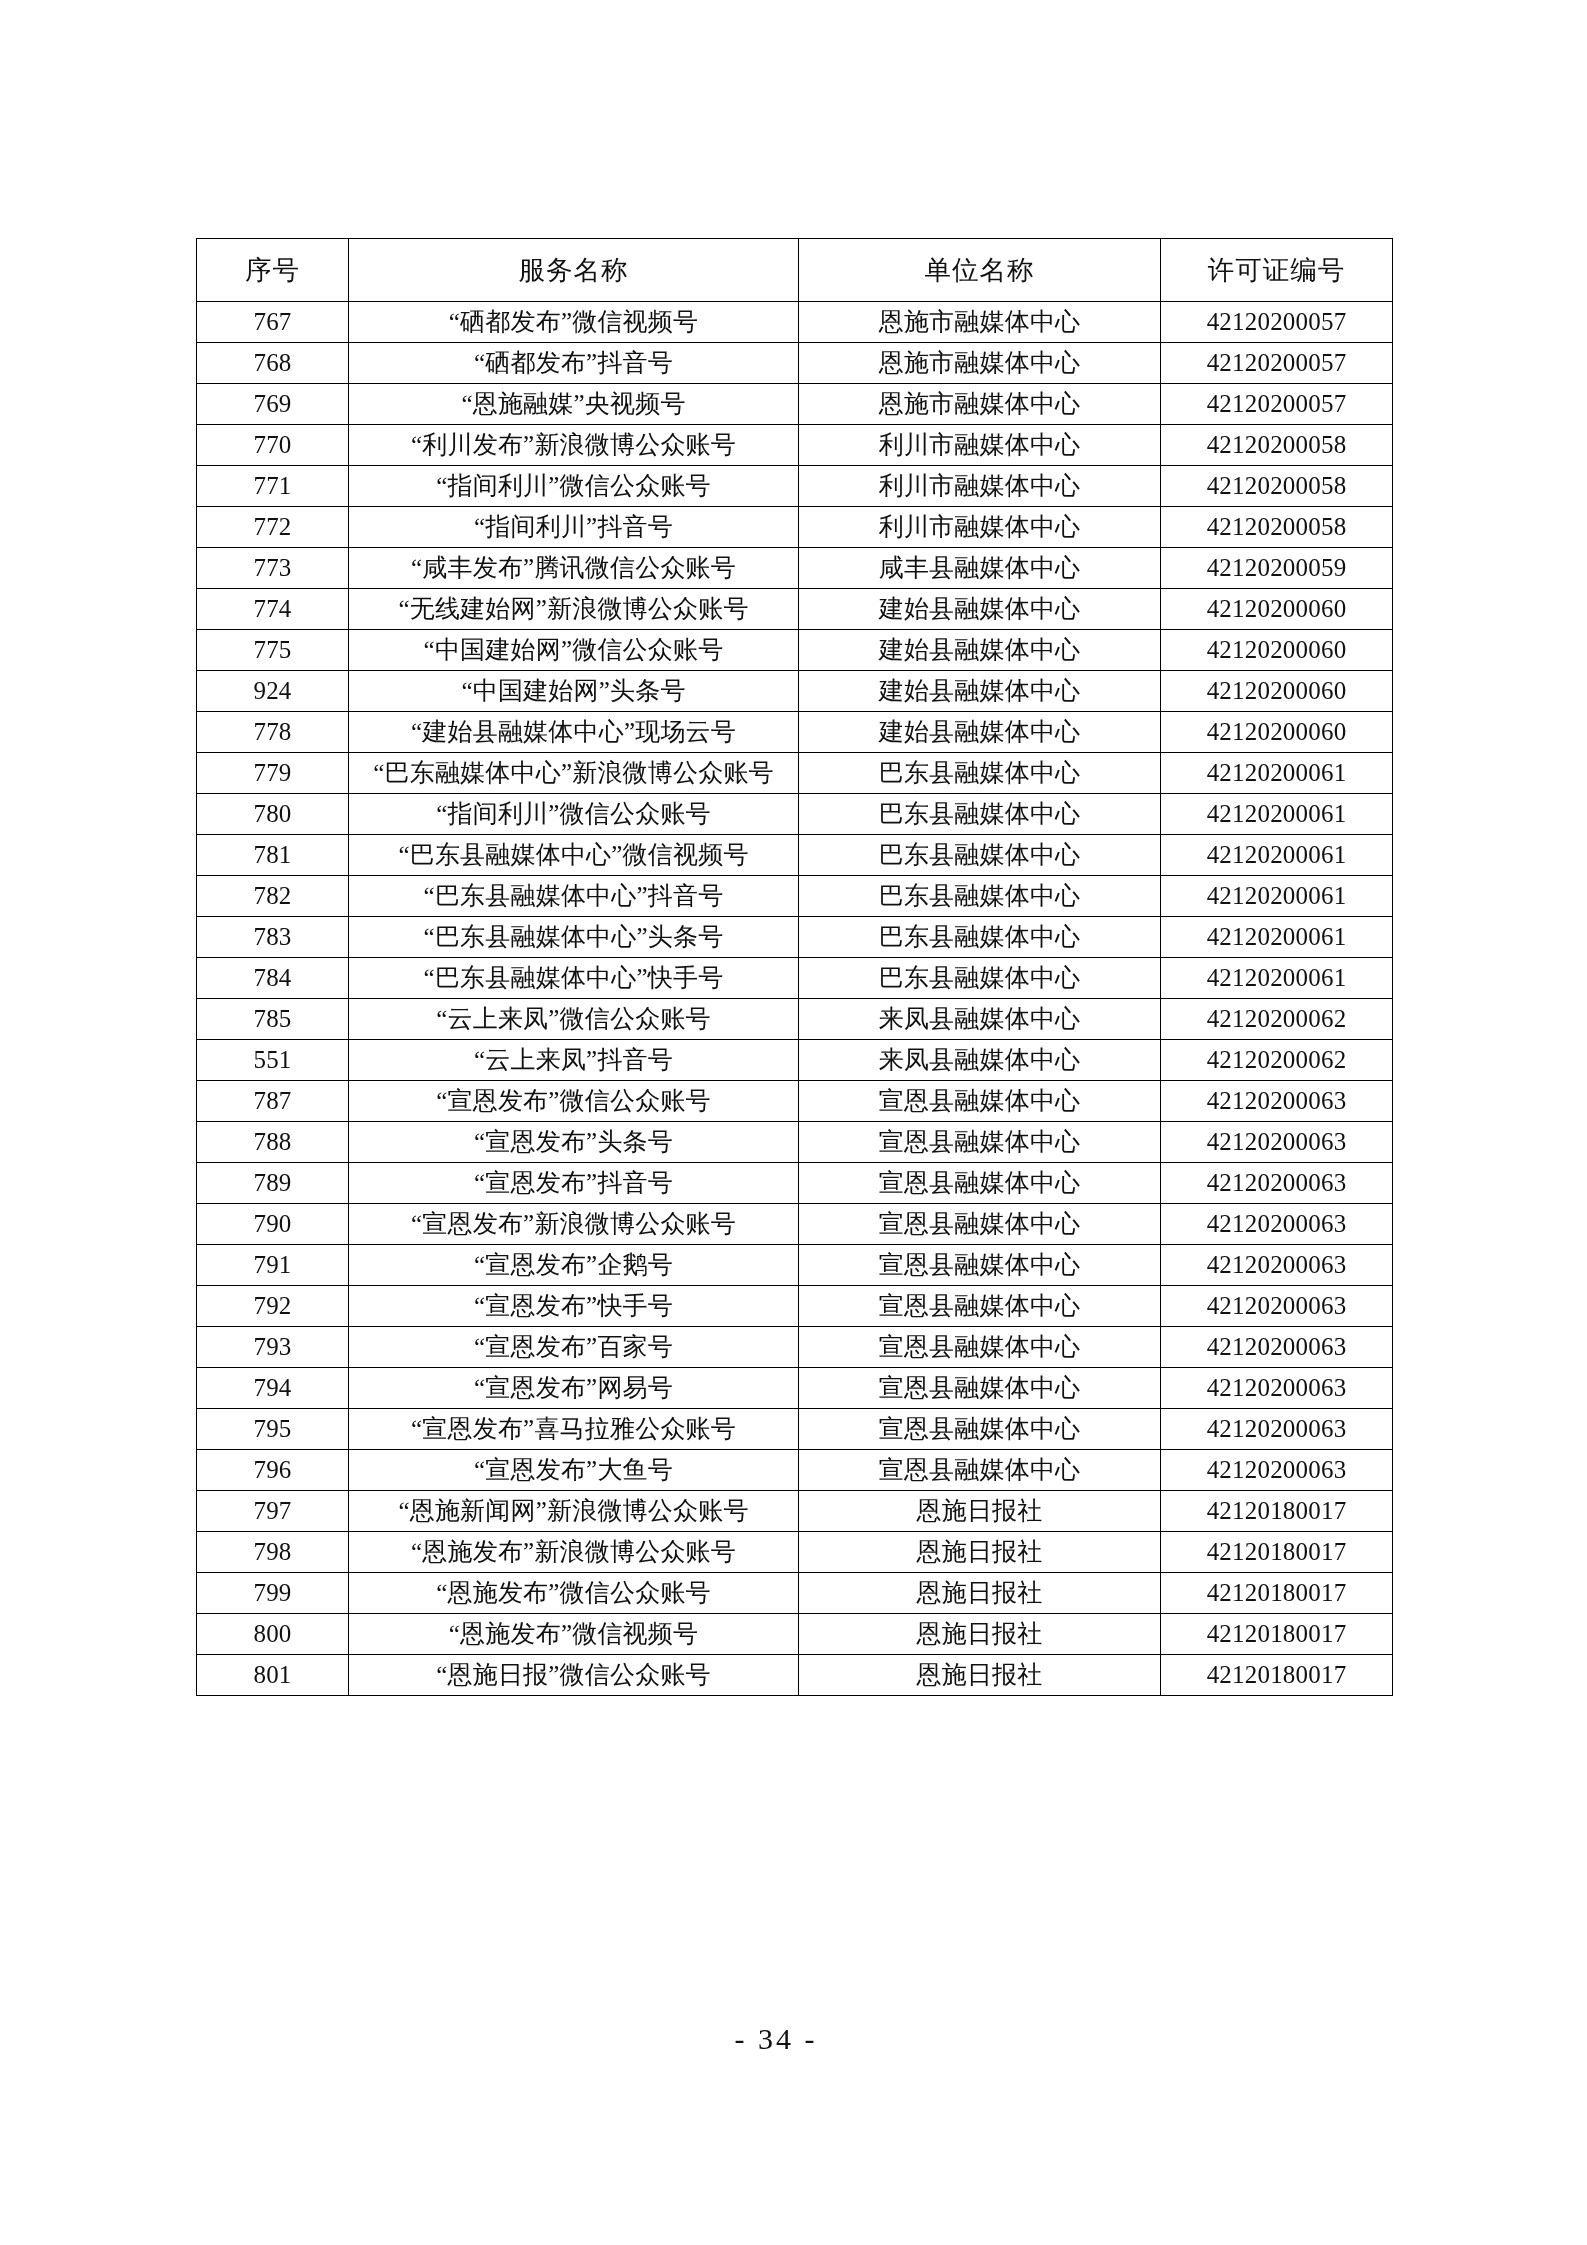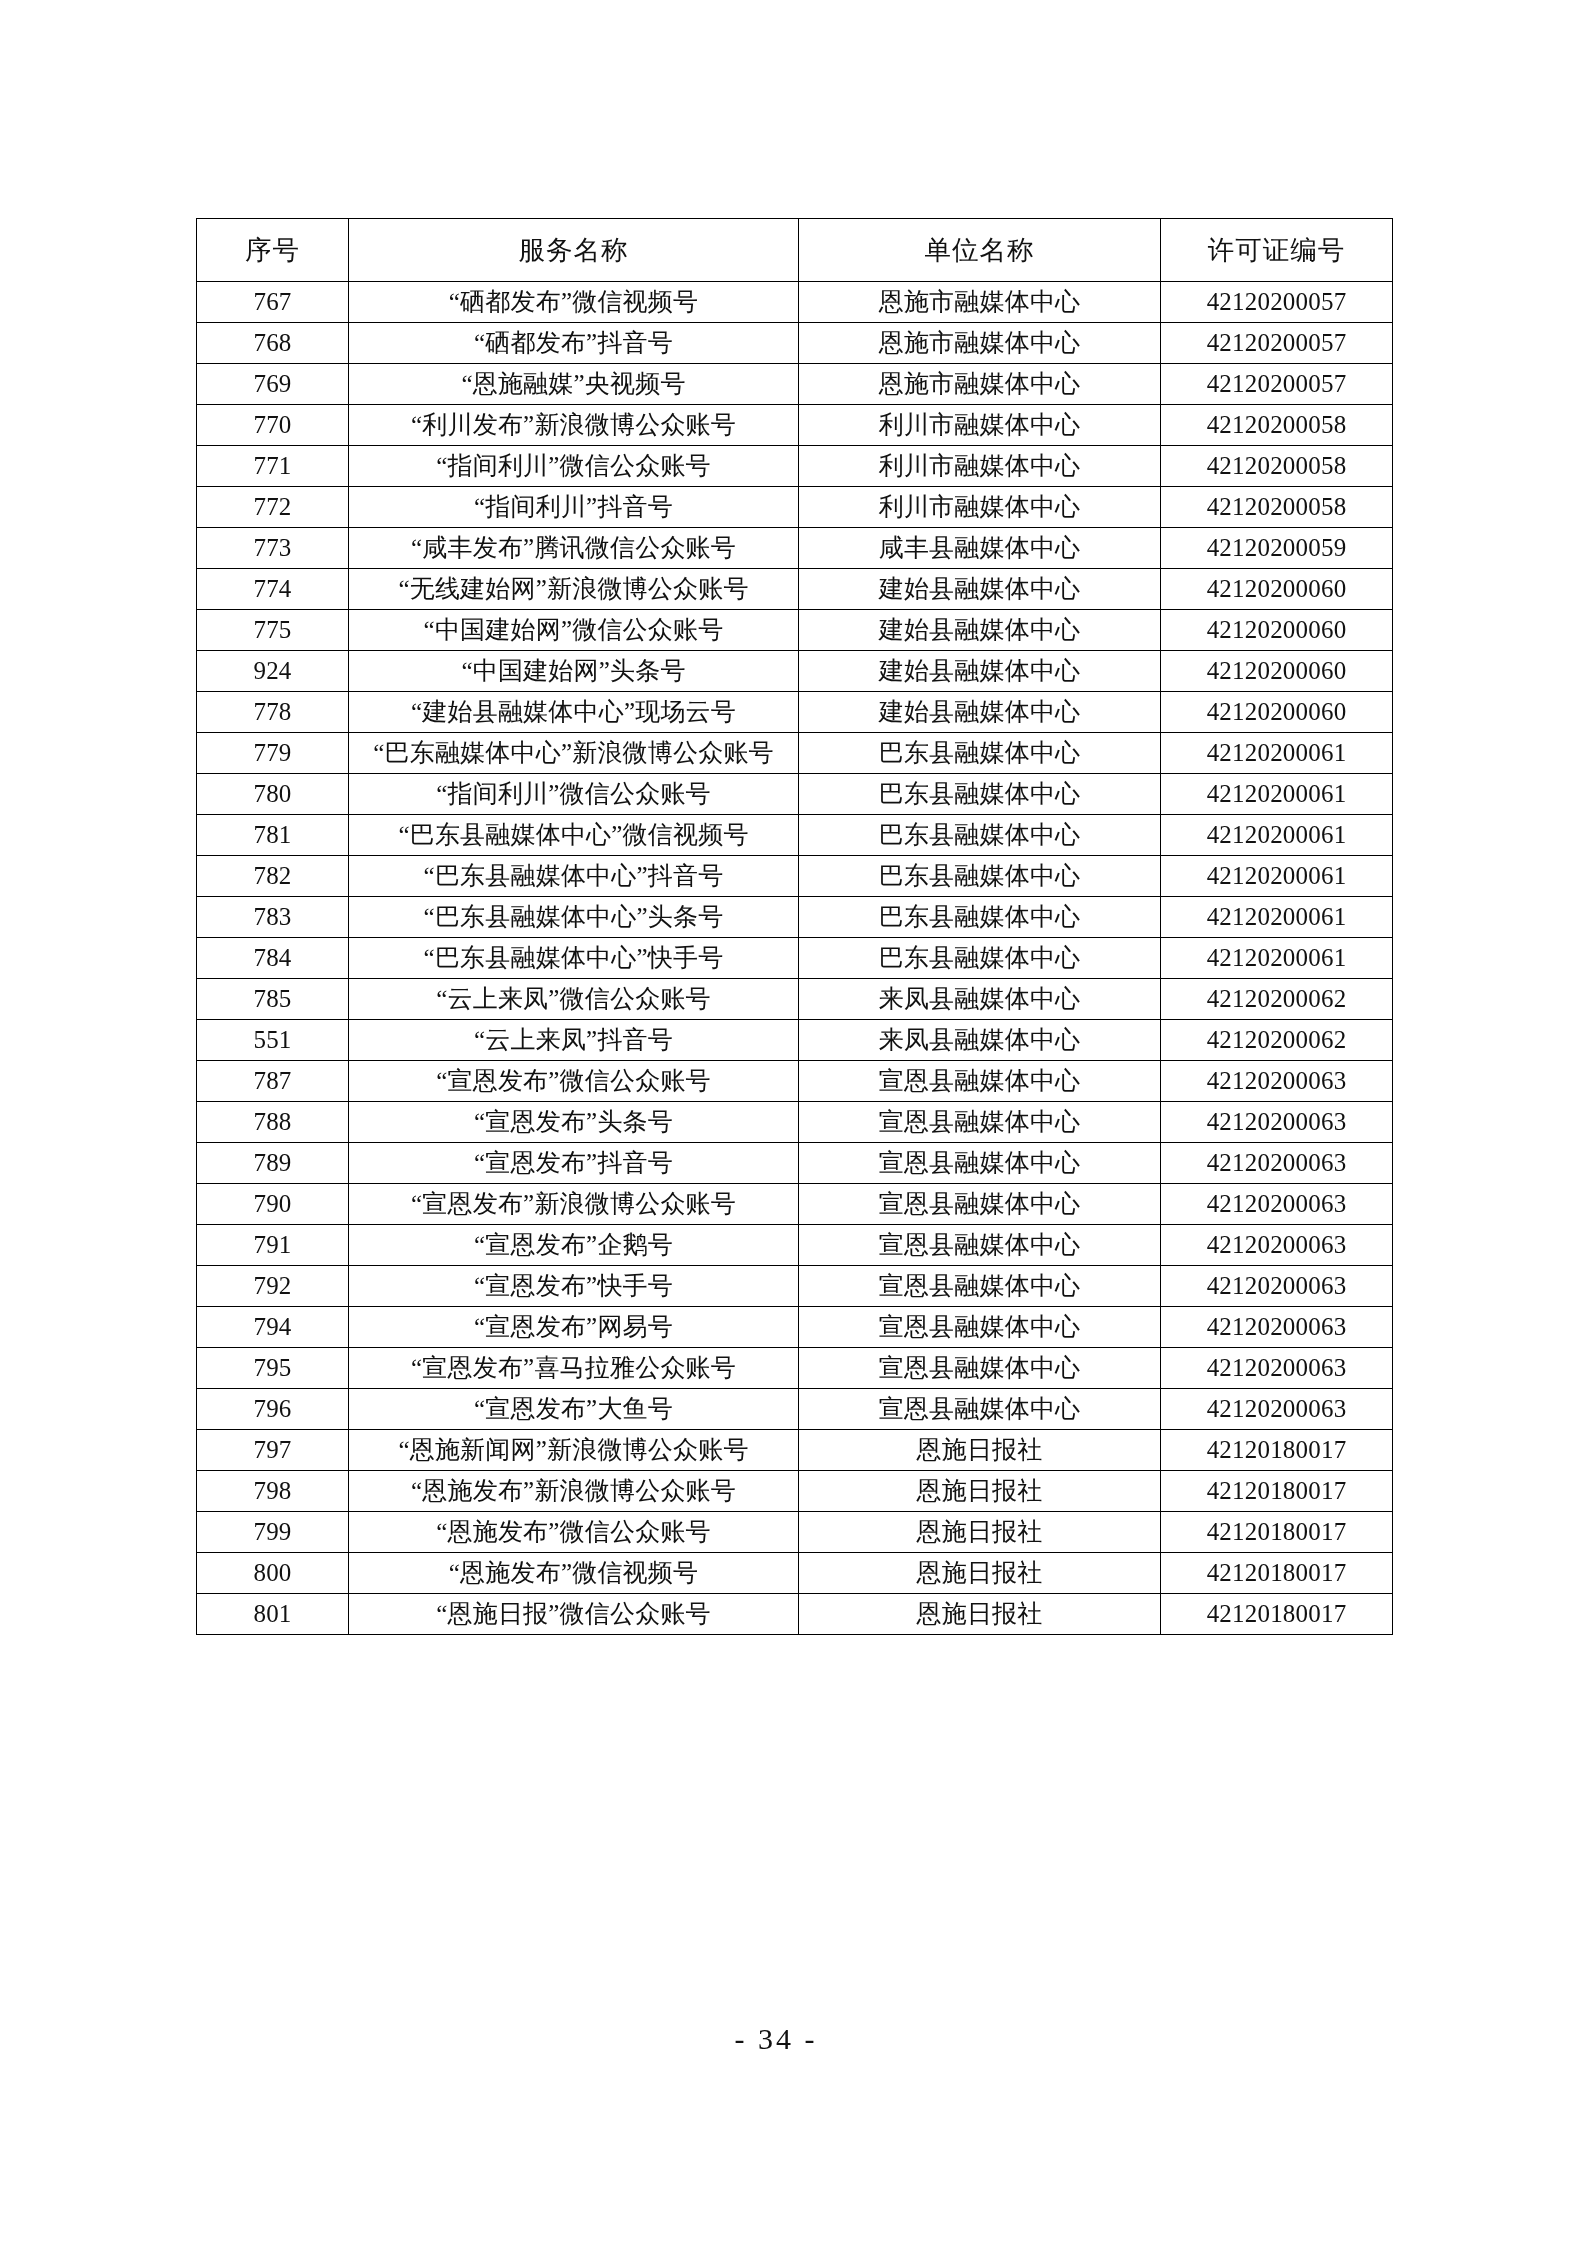--- a/index.html
+++ b/index.html
@@ -30,20 +30,21 @@
     position: absolute;
     left: 196px;
     top: 218px;
     width: 1196px;
   }
 
   table.listing {
     border-collapse: collapse;
     width: 1196px;
     table-layout: fixed;
+    margin-top: 20px;
   }
 
   table.listing col.c-seq   { width: 152px; }
   table.listing col.c-svc   { width: 450px; }
   table.listing col.c-unit  { width: 362px; }
   table.listing col.c-lic   { width: 232px; }
 
   table.listing th,
   table.listing td {
     border: 1.6px solid #000000;
@@ -268,20 +269,26 @@
             <td class="col-unit">宣恩县融媒体中心</td>
             <td class="col-lic">42120200063</td>
           </tr>
           <tr>
             <td class="col-seq">792</td>
             <td class="col-svc">“宣恩发布”快手号</td>
             <td class="col-unit">宣恩县融媒体中心</td>
             <td class="col-lic">42120200063</td>
           </tr>
           <tr>
+            <td class="col-seq">793</td>
+            <td class="col-svc">“宣恩发布”百家号</td>
+            <td class="col-unit">宣恩县融媒体中心</td>
+            <td class="col-lic">42120200063</td>
+          </tr>
+          <tr>
             <td class="col-seq">794</td>
             <td class="col-svc">“宣恩发布”网易号</td>
             <td class="col-unit">宣恩县融媒体中心</td>
             <td class="col-lic">42120200063</td>
           </tr>
           <tr>
             <td class="col-seq">795</td>
             <td class="col-svc">“宣恩发布”喜马拉雅公众账号</td>
             <td class="col-unit">宣恩县融媒体中心</td>
             <td class="col-lic">42120200063</td>

